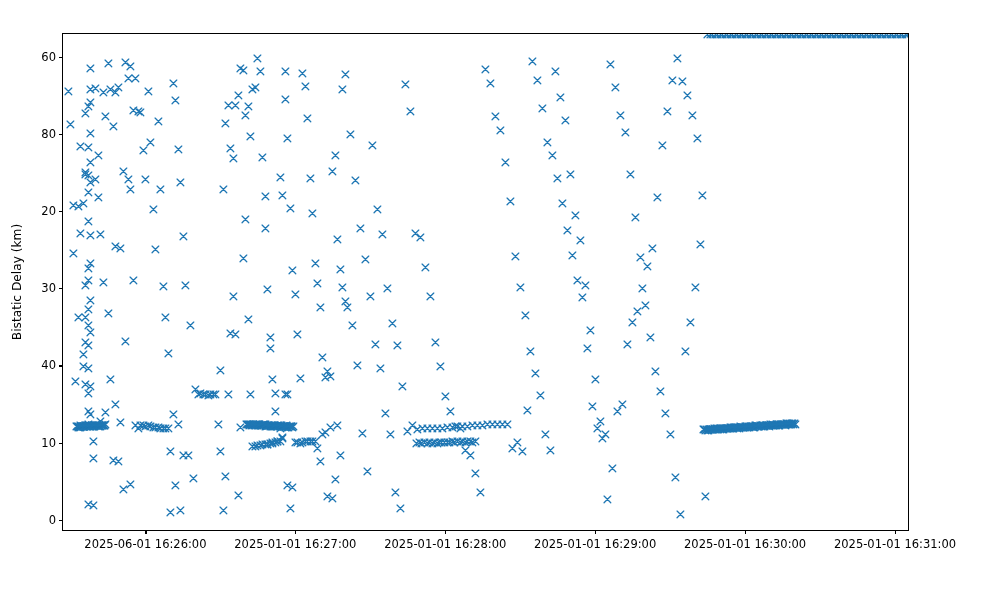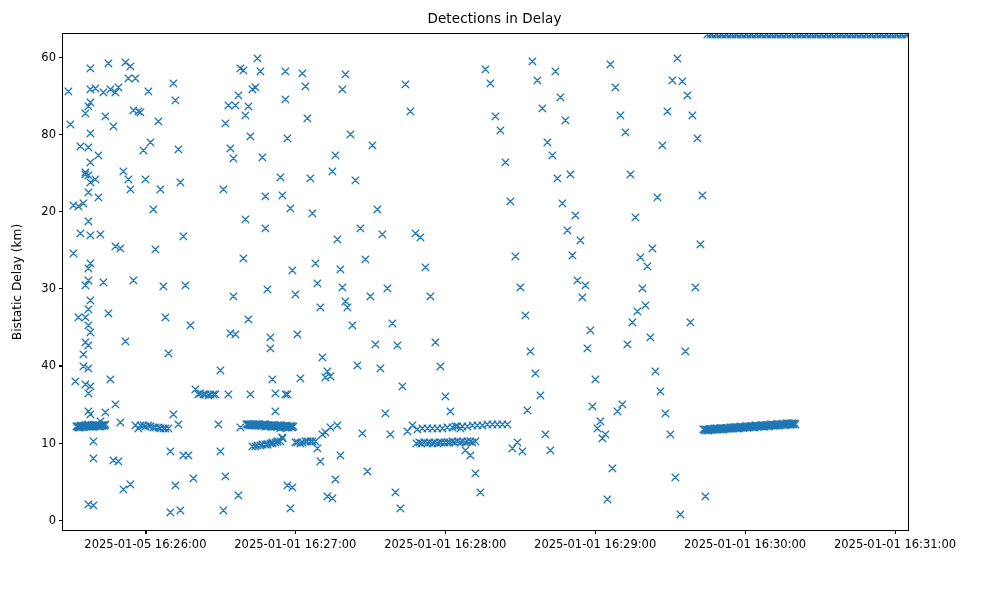--- a/index.html
+++ b/index.html
@@ -112,21 +112,20 @@
     text-align: center;
     font-size: 12.2px;
     color: #000000;
   }
 </style>
 </head>
 <body>
 
 <div id="figure">
 
-  <div id="title">Detections in Delay</div>
 
   <div id="ylabel">Bistatic Delay (km)</div>
 
   <div id="axes">
     <div id="plot-area">
         <div class="marker" style="left: 4.99705px; top: 57.8173px;">
           <svg width="8.84" height="8.84" viewBox="0 0 10 10">
             <path d="M1.2 1.2 L8.8 8.8 M8.8 1.2 L1.2 8.8" stroke="#1f77b4" stroke-width="1.45" fill="none" stroke-linecap="round"></path>
           </svg>
         </div>
@@ -3802,21 +3801,21 @@
         <div class="ytick-label" style="top: 254.396px;">30</div>
         <div class="ytick-mark" style="top: 177.307px;"></div>
         <div class="ytick-label" style="top: 177.307px;">20</div>
         <div class="ytick-mark" style="top: 100.217px;"></div>
         <div class="ytick-label" style="top: 100.217px;">80</div>
         <div class="ytick-mark" style="top: 23.1269px;"></div>
         <div class="ytick-label" style="top: 23.1269px;">60</div>
       </div>
     <div id="xtick-layer">
         <div class="xtick-mark" style="left: 82.4513px;"></div>
-        <div class="xtick-label" style="left: 82.4513px;">2025-01-05 16:26:00</div>
+        <div class="xtick-label" style="left: 82.4513px;">2025-06-01 16:26:00</div>
         <div class="xtick-mark" style="left: 232.363px;"></div>
         <div class="xtick-label" style="left: 232.363px;">2025-01-01 16:27:00</div>
         <div class="xtick-mark" style="left: 382.274px;"></div>
         <div class="xtick-label" style="left: 382.274px;">2025-01-01 16:28:00</div>
         <div class="xtick-mark" style="left: 532.186px;"></div>
         <div class="xtick-label" style="left: 532.186px;">2025-01-01 16:29:00</div>
         <div class="xtick-mark" style="left: 682.097px;"></div>
         <div class="xtick-label" style="left: 682.097px;">2025-01-01 16:30:00</div>
         <div class="xtick-mark" style="left: 832.009px;"></div>
         <div class="xtick-label" style="left: 832.009px;">2025-01-01 16:31:00</div>

